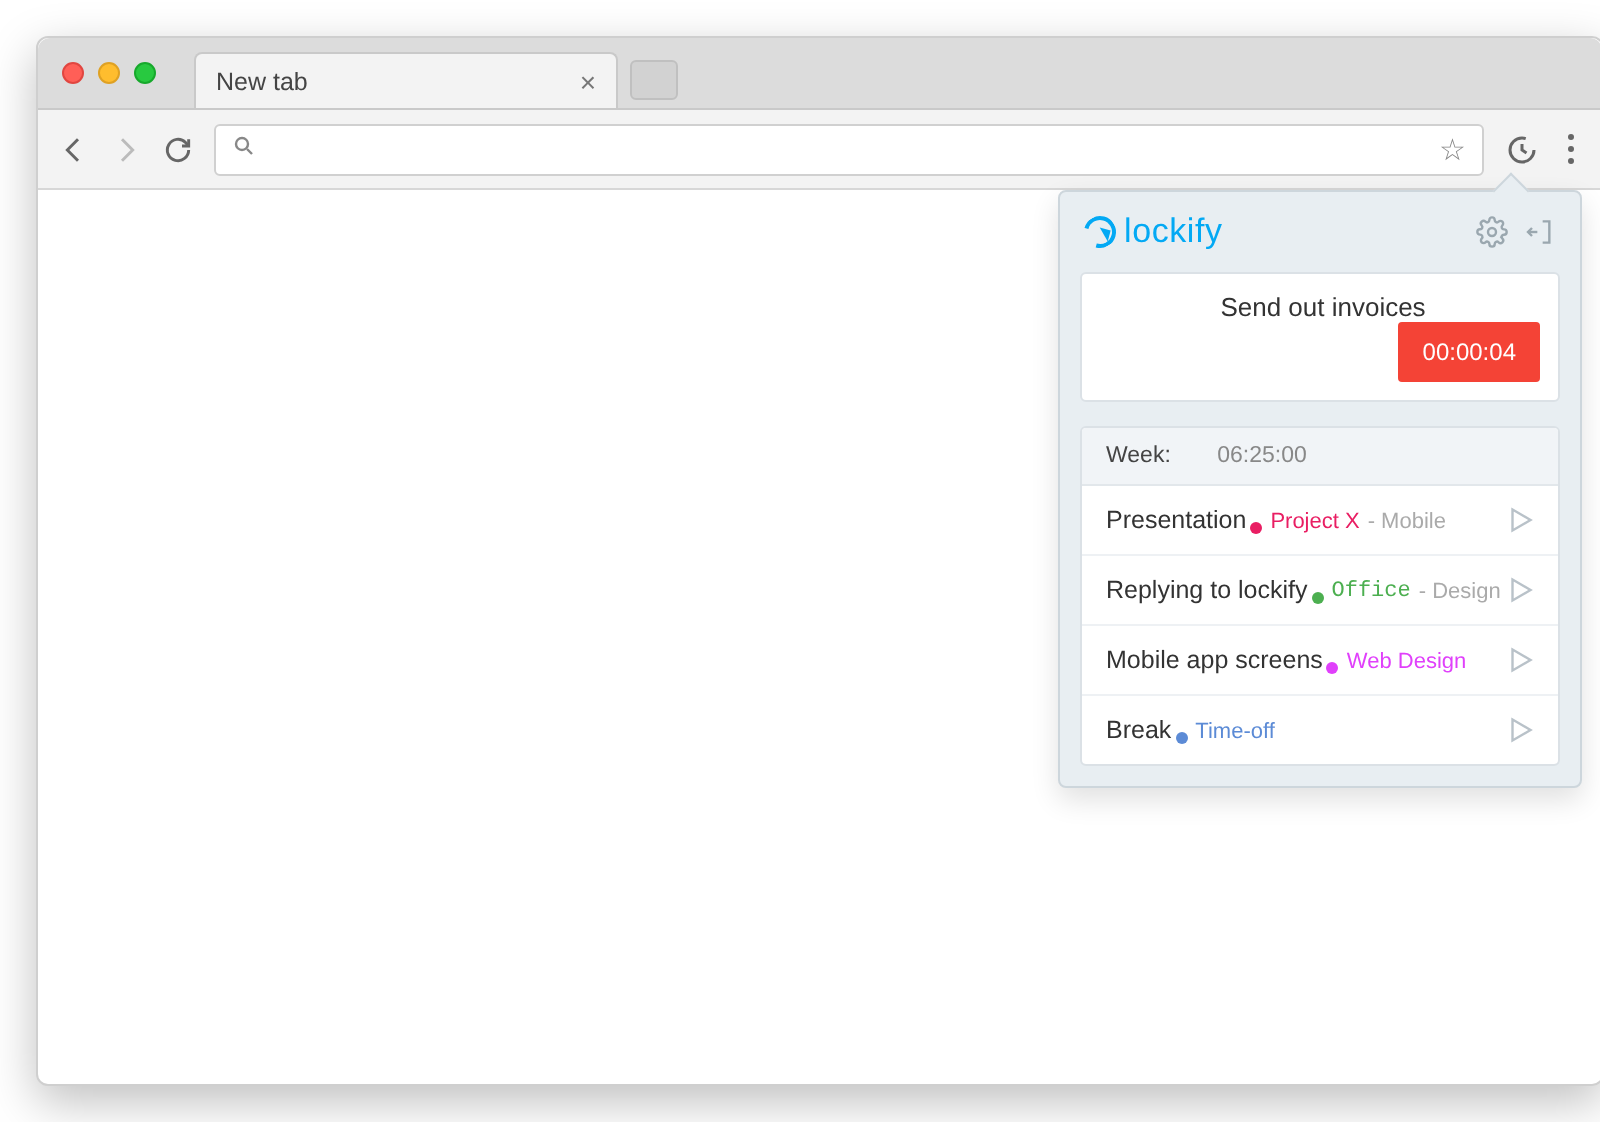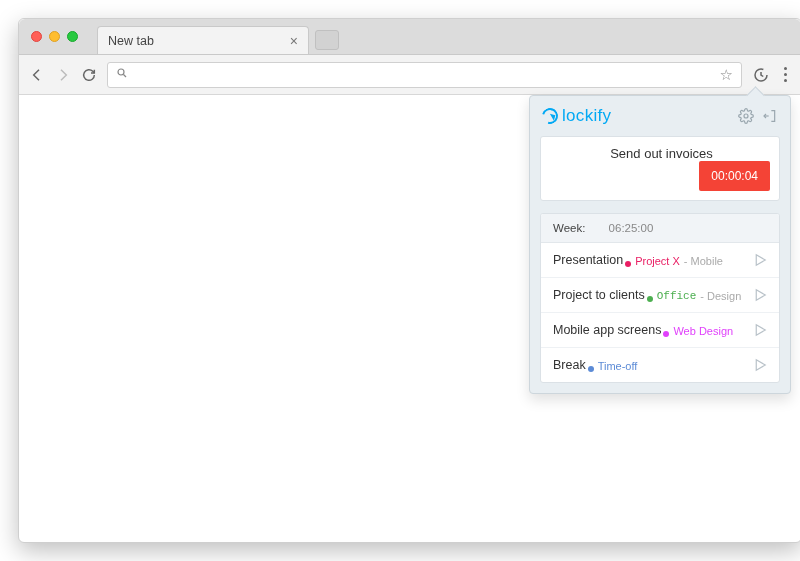--- a/index.html
+++ b/index.html
@@ -319,21 +319,21 @@
               </div>
             </div>
             <div class="play">
               <svg width="18" height="18" viewBox="0 0 24 24" fill="none" stroke="currentColor" stroke-width="1.6">
                 <path d="M7 5l12 7-12 7z"></path>
               </svg>
             </div>
           </div>
           <div class="entry">
             <div class="txt">
-              <div class="title">Project to clients</div>
+              <div class="title">Replying to lockify</div>
               <div class="meta">
                 <span class="dot" style="background: rgb(76, 175, 80);"></span>
                 <span class="proj" style="color: rgb(76, 175, 80); font-family: Liberation Mono, monospace;">Office</span>
                 <span class="tag"> - Design</span>
               </div>
             </div>
             <div class="play">
               <svg width="18" height="18" viewBox="0 0 24 24" fill="none" stroke="currentColor" stroke-width="1.6">
                 <path d="M7 5l12 7-12 7z"></path>
               </svg>

